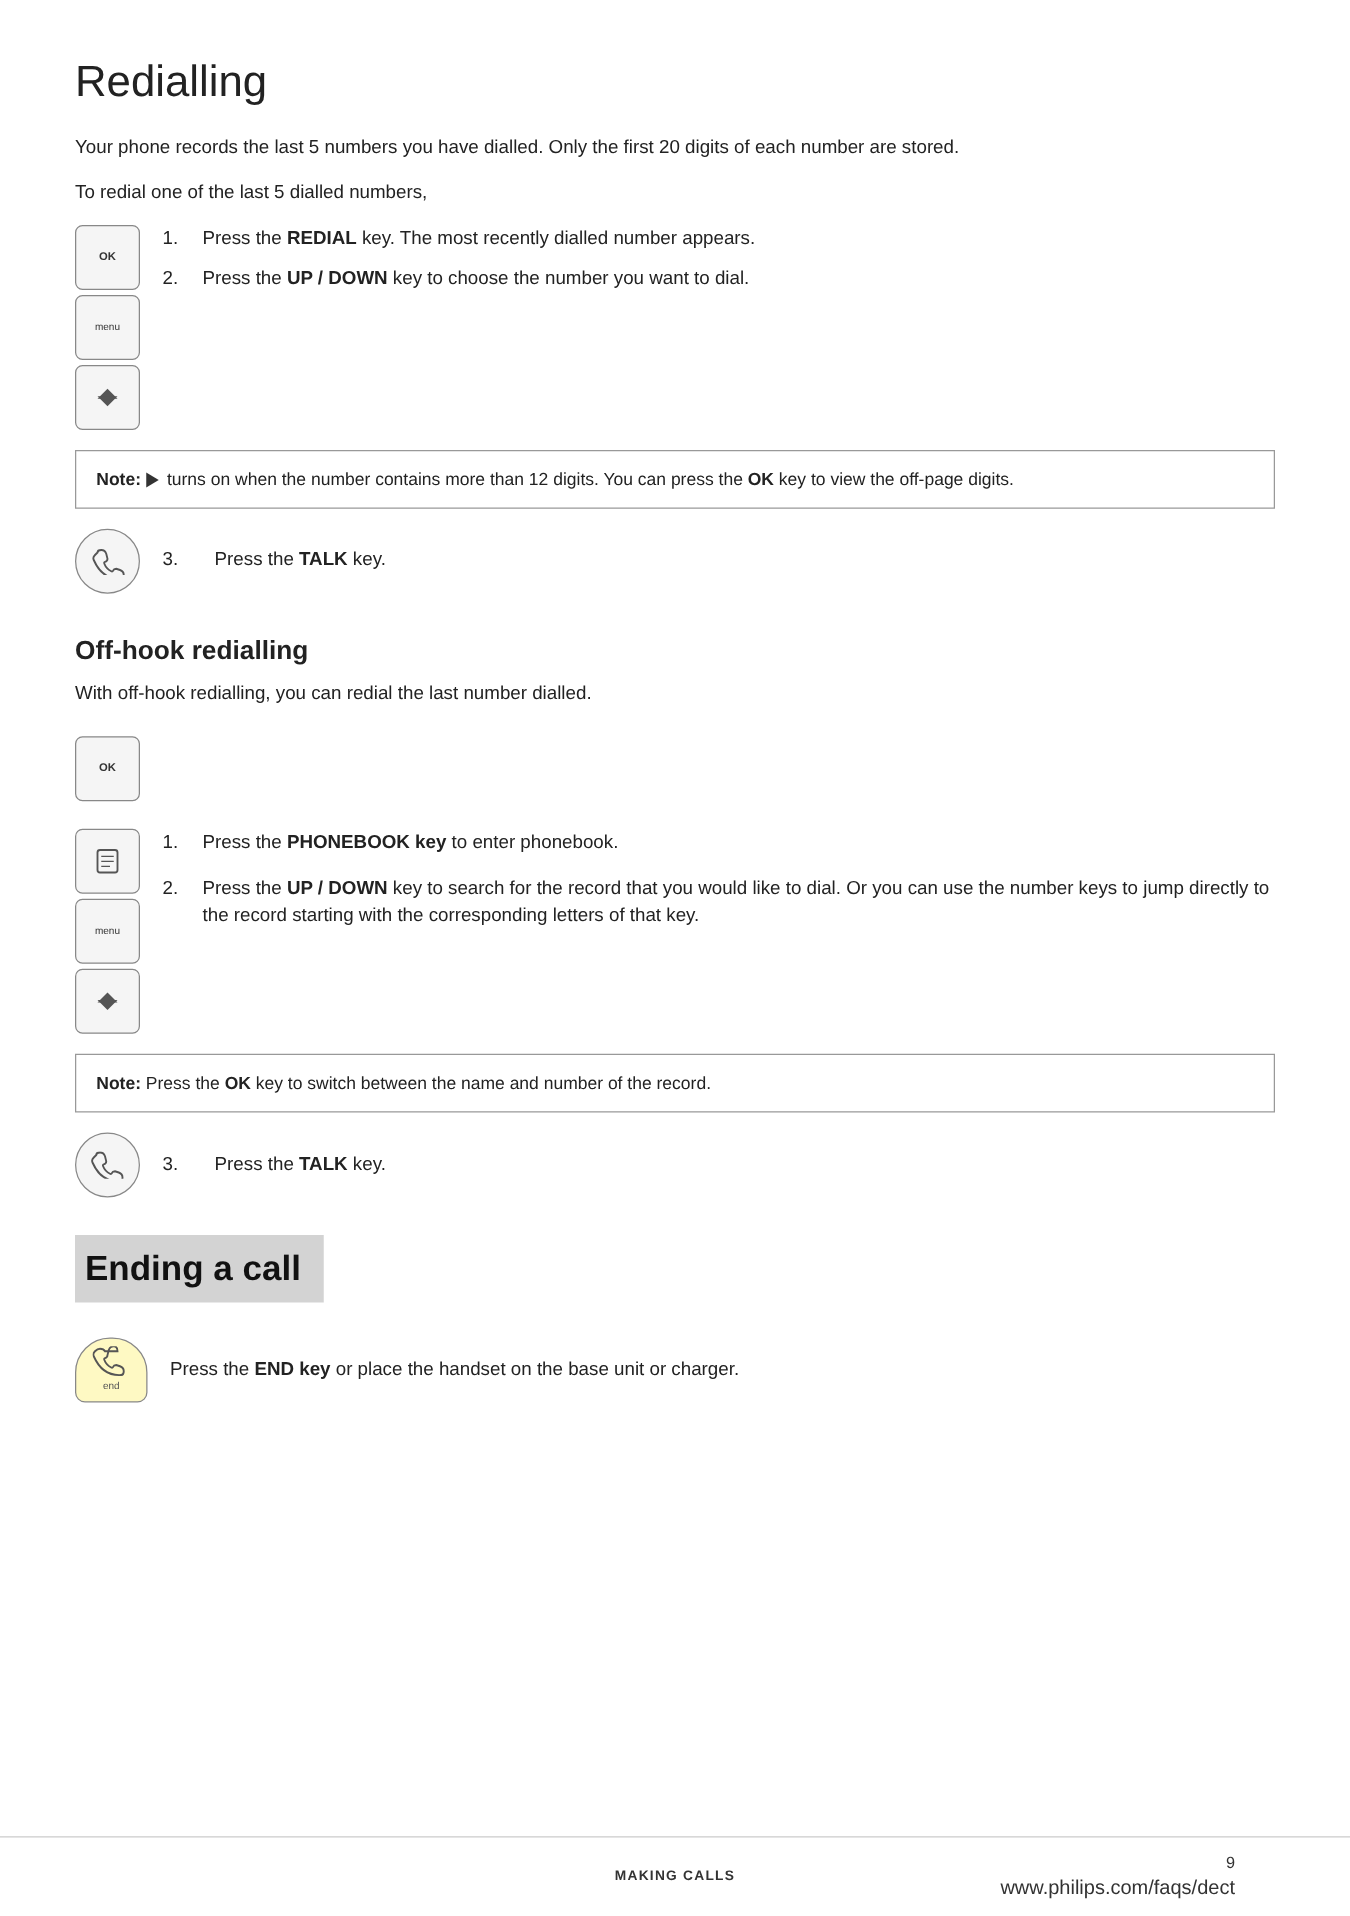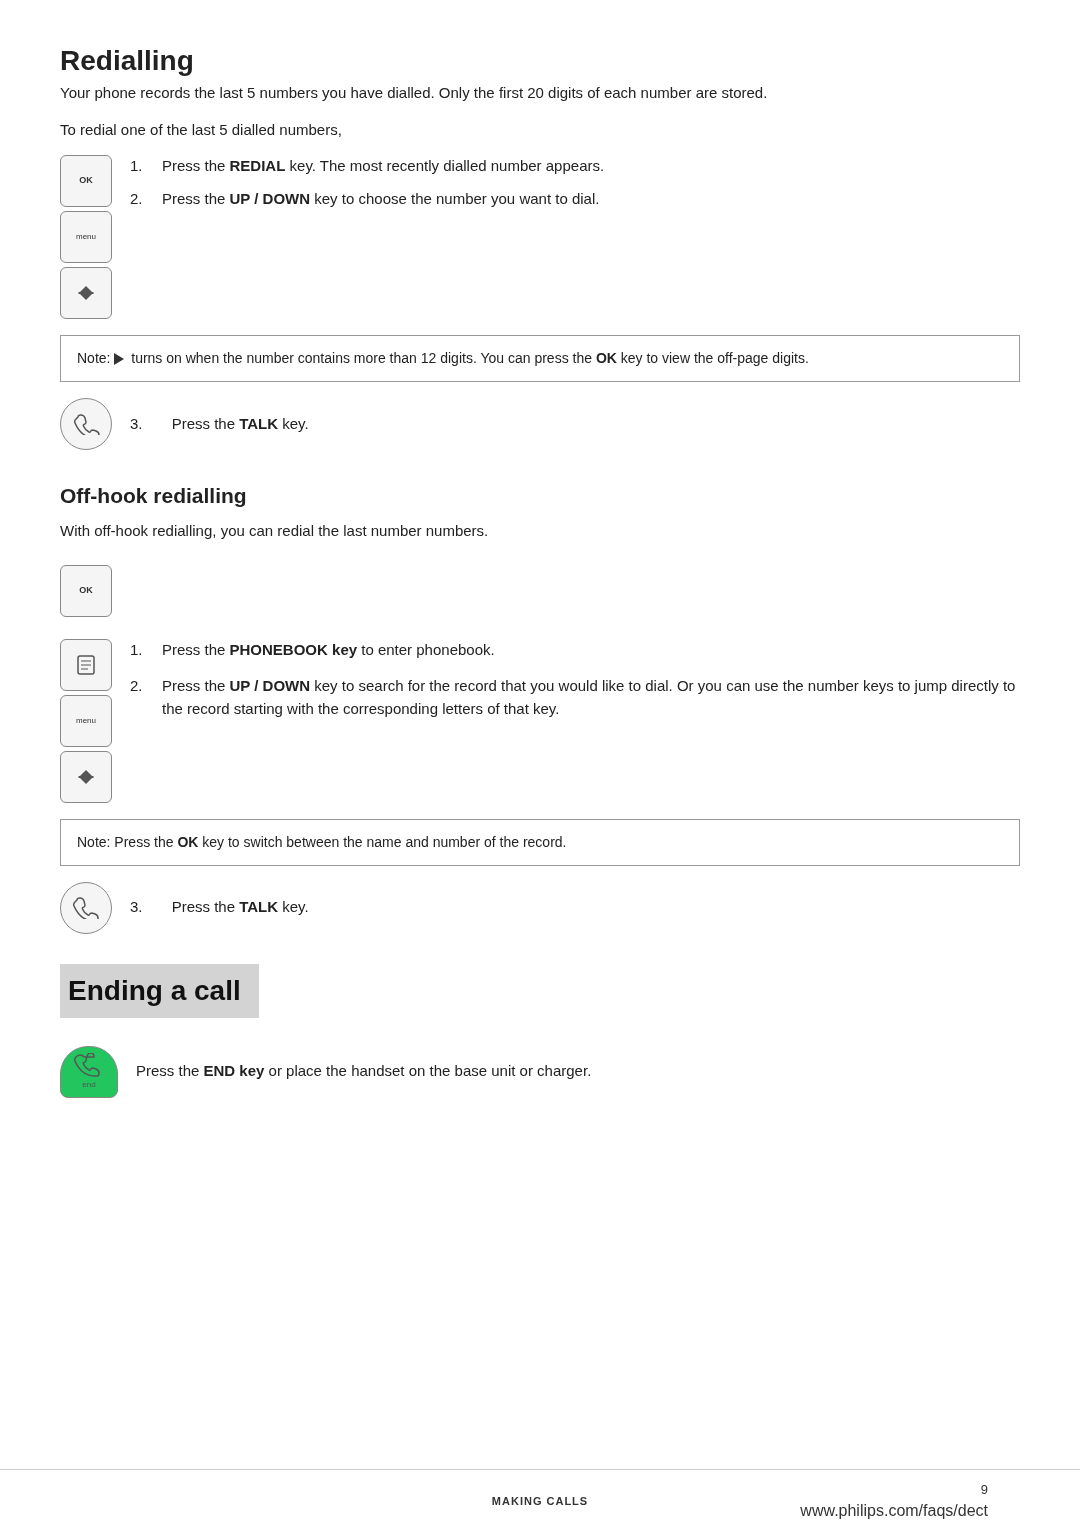--- a/index.html
+++ b/index.html
@@ -18,23 +18,23 @@
       min-height: 1533px;
       position: relative;
     }
 
     .page-content {
       padding: 40px 60px 100px 60px;
       max-width: 1080px;
     }
 
     h2.section-title {
-      font-size: 28px;
-      font-weight: bold;
-      margin-bottom: 0;
+      font-size: 35px;
+      font-weight: normal;
+      margin-bottom: 14px;
       color: #222;
     }
 
     h3.sub-title {
       font-size: 21px;
       font-weight: bold;
       margin-bottom: 8px;
       color: #222;
     }
 
@@ -102,21 +102,21 @@
 
     .note-box {
       border: 1px solid #999;
       padding: 12px 16px;
       margin: 16px 0 16px 0;
       font-size: 14px;
       line-height: 1.5;
     }
 
     .note-box strong {
-      font-weight: normal;
+      font-weight: bold;
     }
 
     b, strong {
       font-weight: bold;
       text-align: right;
     }
 
     .play-icon {
       display: inline-block;
       width: 0;
@@ -220,21 +220,21 @@
         </svg>
       </div>
     </div>
     <div style="flex:1;">
       <span>3. &nbsp;&nbsp;&nbsp;&nbsp;&nbsp; Press the <b>TALK</b> key.</span>
     </div>
   </div>
 
   <div class="sub-section-gap">
     <h3 class="sub-title">Off-hook redialling</h3>
-    <p>With off-hook redialling, you can redial the last number numbers.</p>
+    <p>With off-hook redialling, you can redial the last number dialled.</p>
     <br>
     
     
     <div style="display:flex; align-items:center; margin-bottom:14px;">
       <div class="step-icon">
         <div class="key-single">
           <span style="font-size:9px; font-weight:bold;">OK</span>
         </div>
       </div>
     </div>
@@ -293,21 +293,21 @@
       </div>
     </div>
   </div>
 
   <div style="margin-top: 30px;">
     <div class="ending-a-call-title">Ending a call</div>
     <br>
     <div style="display:flex; align-items:center; margin-top:10px;">
       <div class="step-icon" style="margin-right: 18px;">
         
-        <div style="display:inline-flex; border: 1.5px solid #888; border-radius: 28px 28px 8px 8px; width:58px; height:52px; background:#22c55e; align-items:center; justify-content:center; flex-direction:column;">
+        <div style="display:inline-flex; border: 1.5px solid #888; border-radius: 28px 28px 8px 8px; width:58px; height:52px; background:#fef9c3; align-items:center; justify-content:center; flex-direction:column;">
           <svg width="30" height="24" viewBox="0 0 30 24">
             <path d="M4,18 Q4,22 7,22 Q10,22 11,19 L12,15 Q12,13 14,12.5 Q15,12.2 14.5,11 Q13,7 9,5 Q8,4.5 7.5,5.5 Q7,7 5,7 L2,6 Q-1,5 -1,2 Q-1,-1 1,-1 Q16,-2 23,14 Q24,16 22,18 Q20,20 18,20 Q15,20 14,18 Z" fill="none" stroke="#555" stroke-width="1.5" transform="rotate(180 12 11)"></path>
           </svg>
           <span style="font-size:8px; color:#555; margin-top:2px;">end</span>
         </div>
       </div>
       <div style="flex:1;">
         <span>Press the <b>END key</b> or place the handset on the base unit or charger.</span>
       </div>
     </div>

